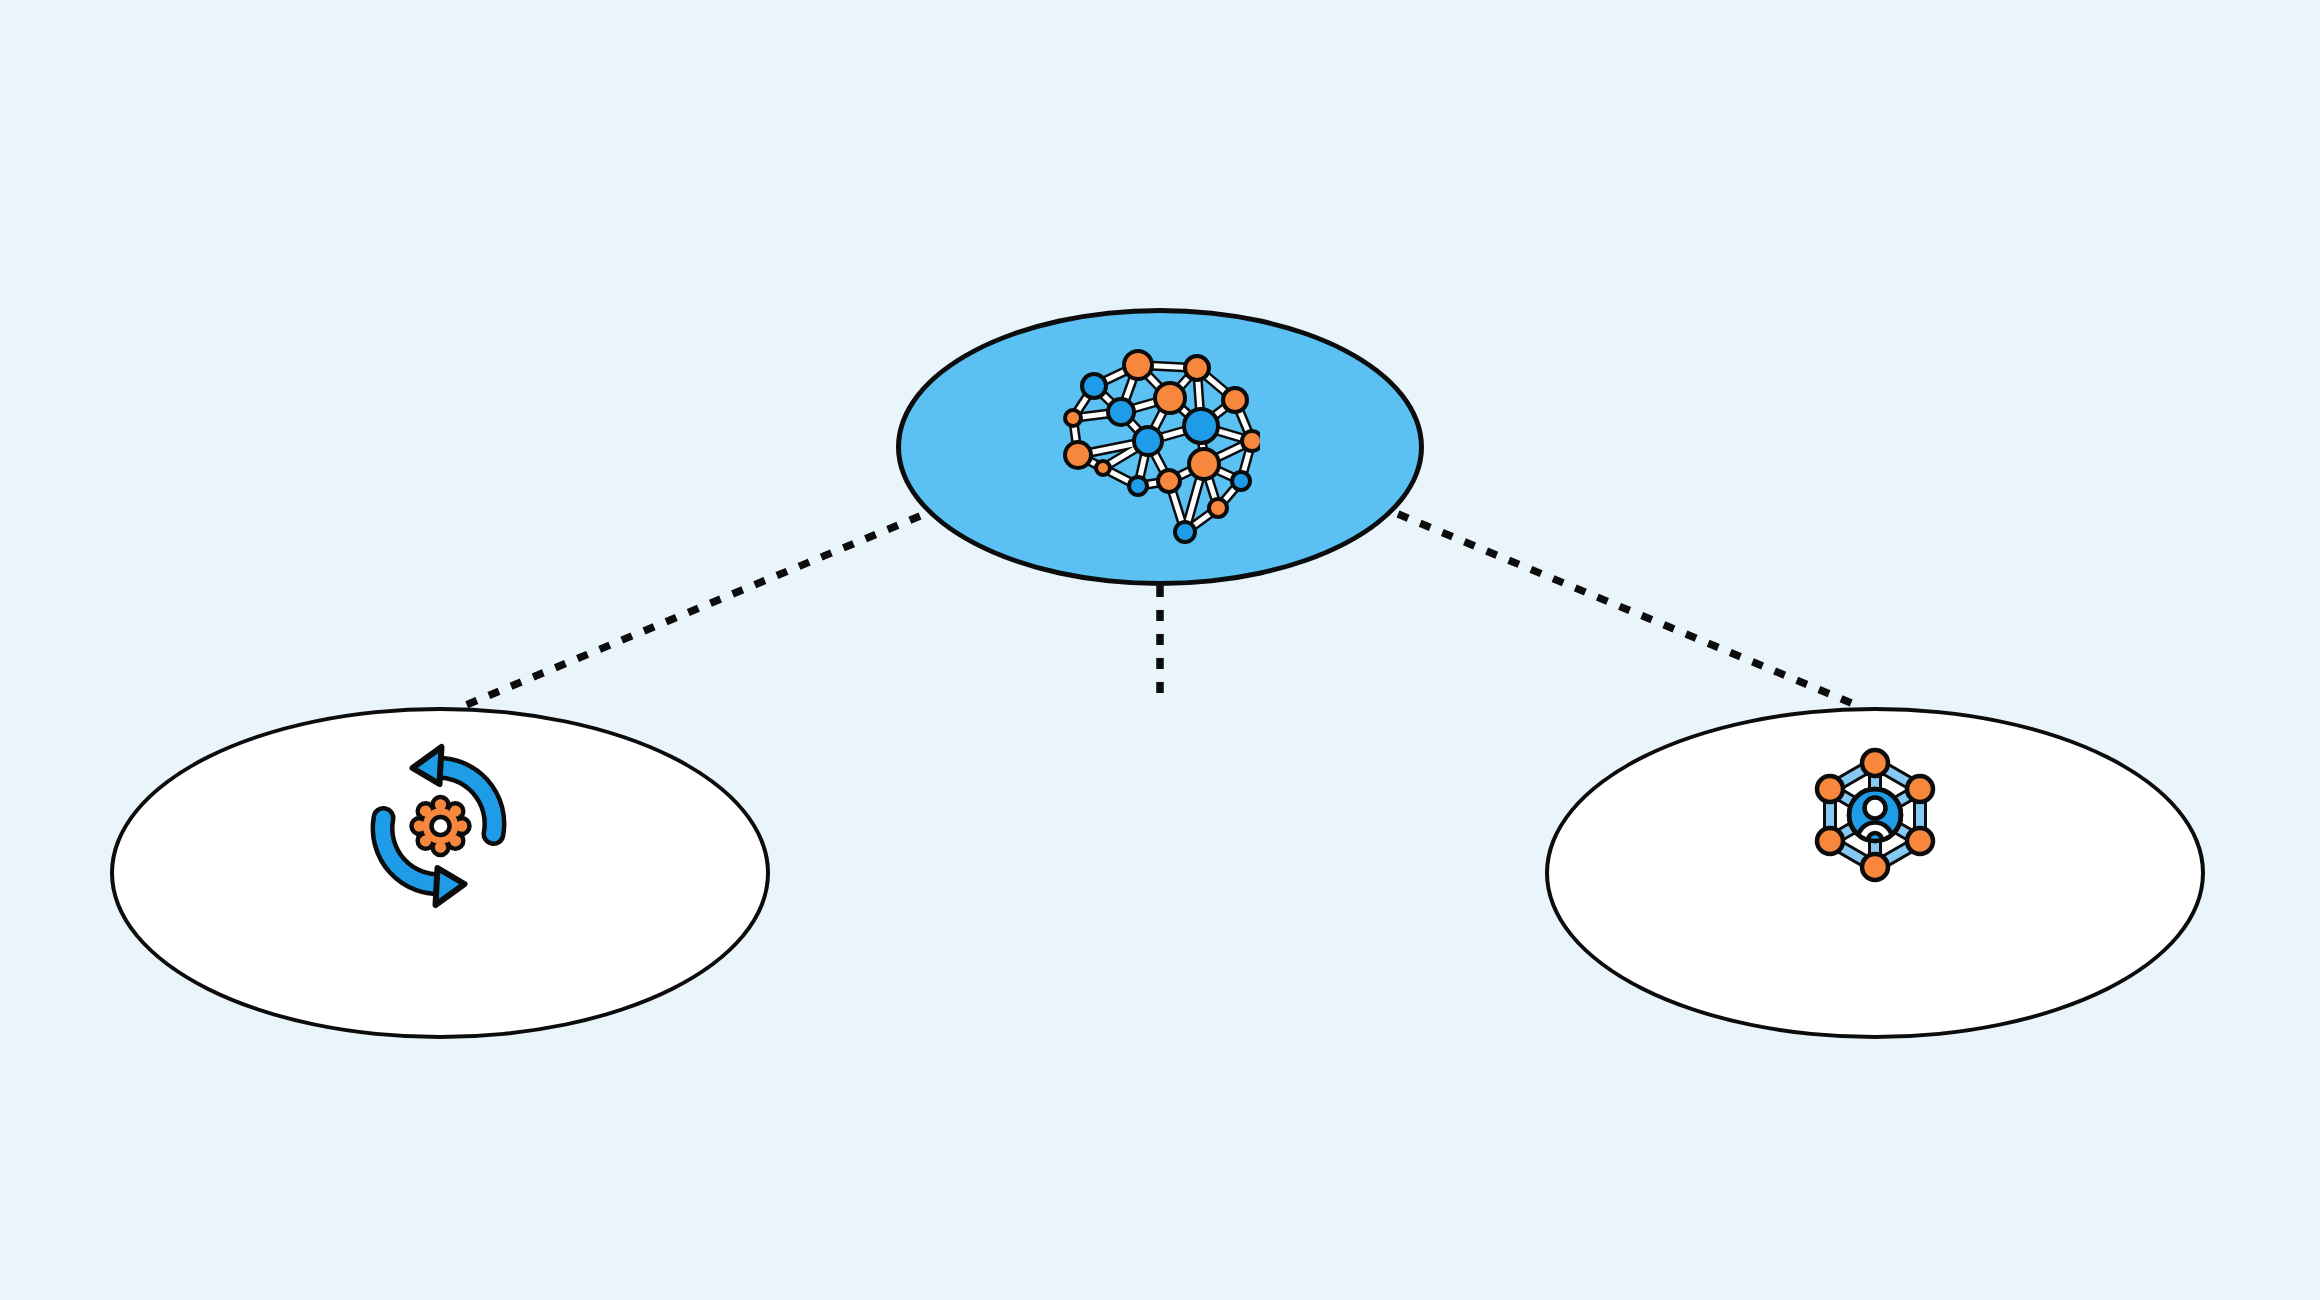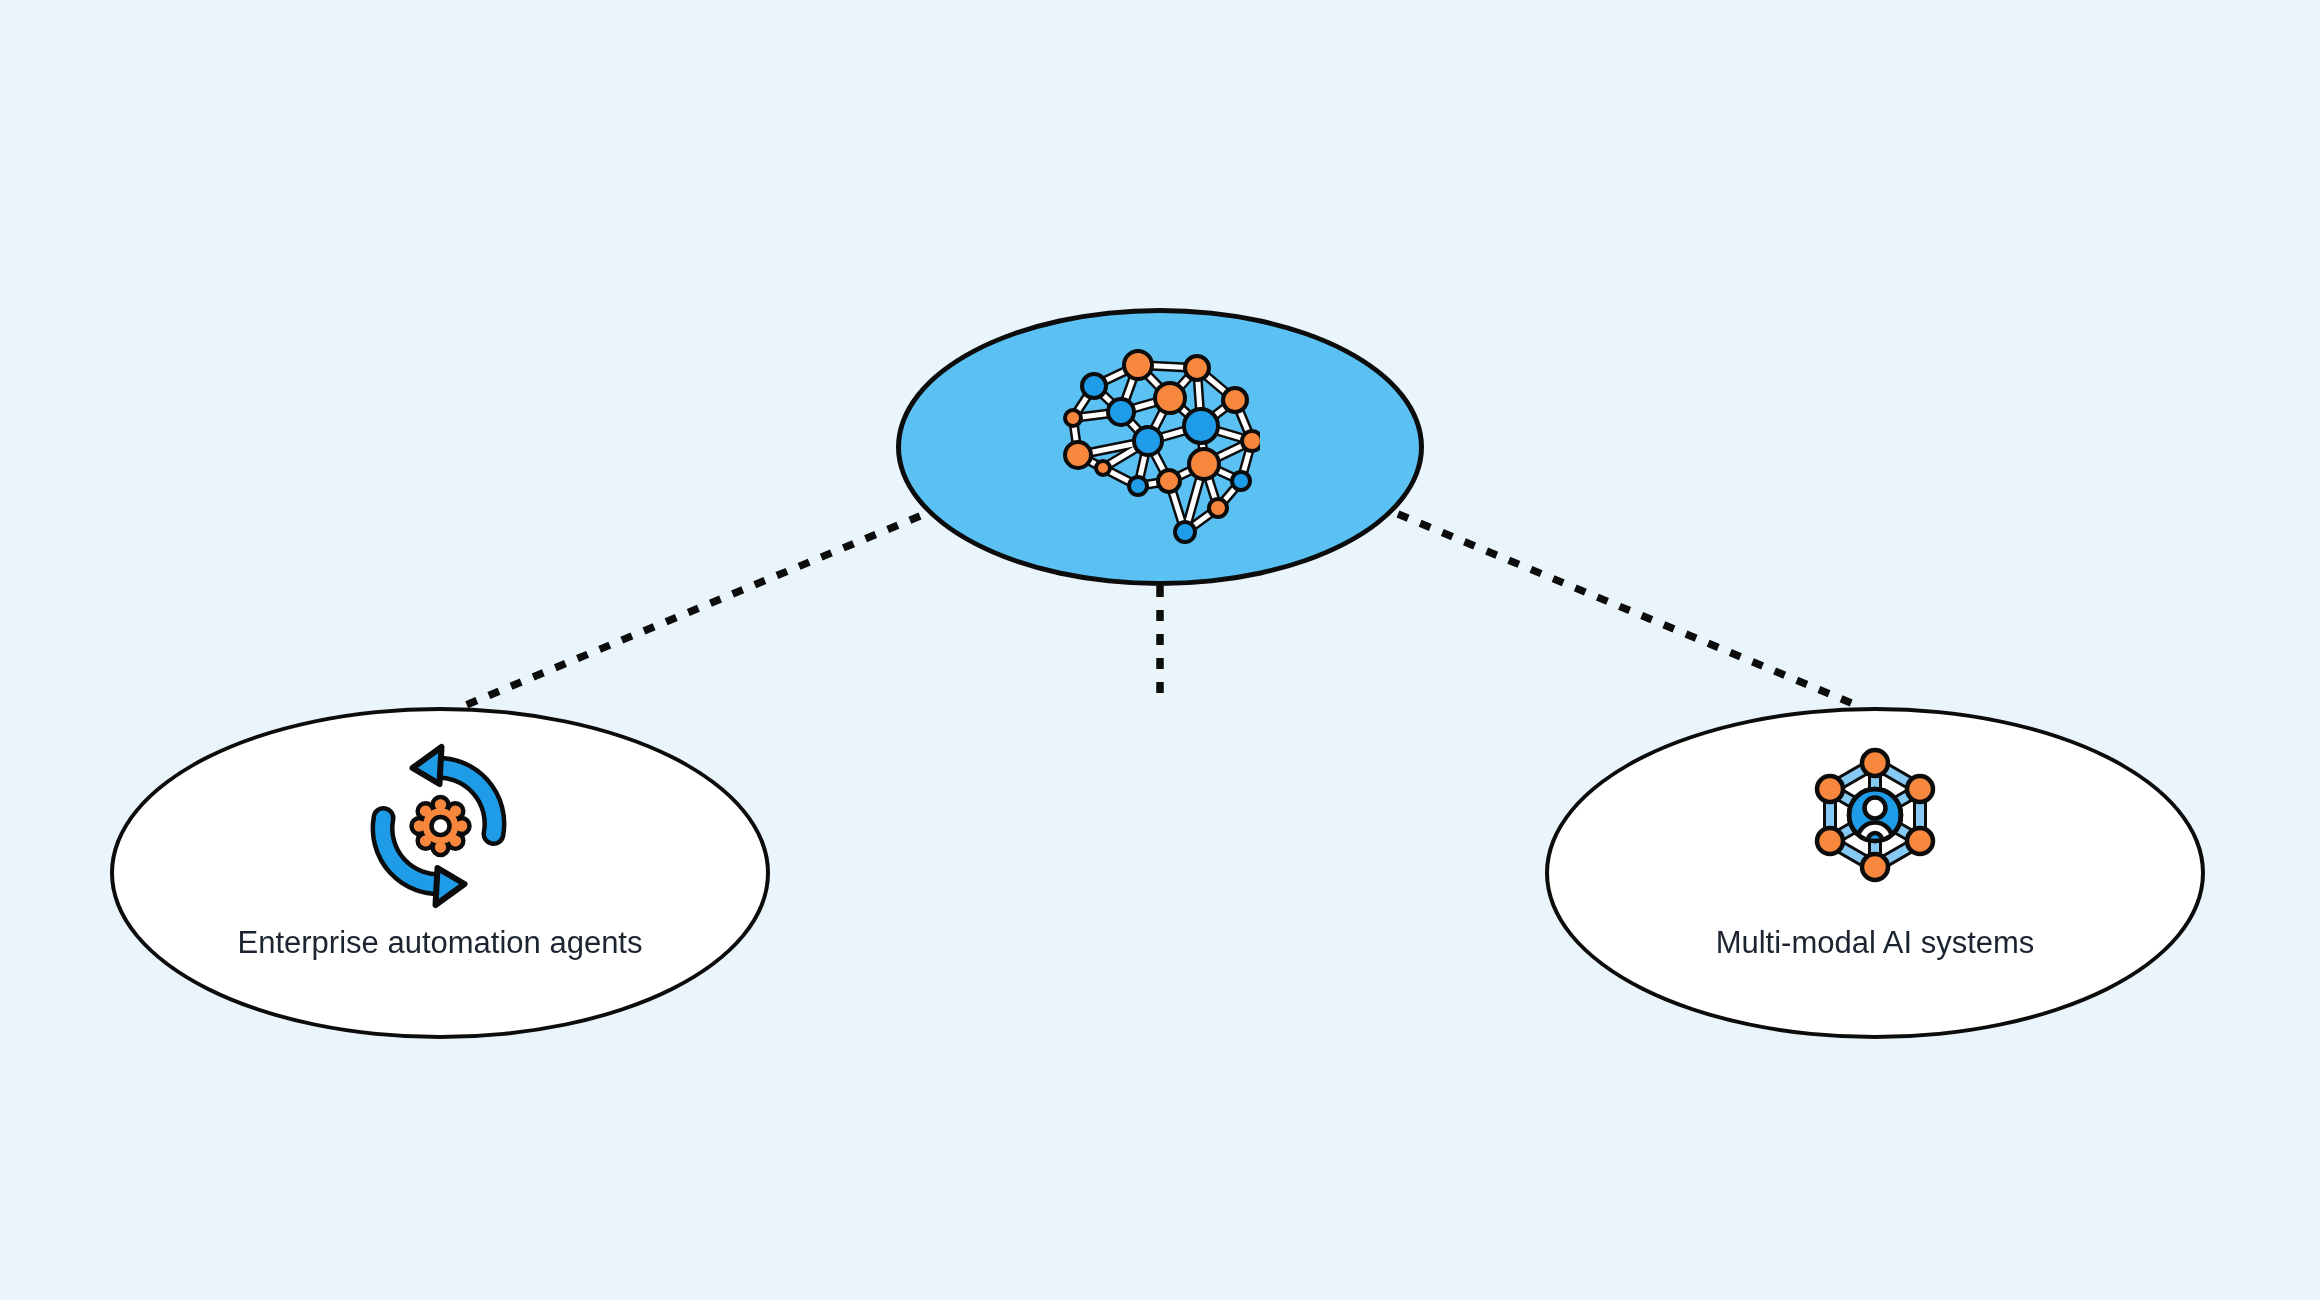--- a/index.html
+++ b/index.html
@@ -222,21 +222,20 @@
           <circle cx="73" cy="105" r="5.5"></circle>
             <circle cx="58.2" cy="98.8" r="5.5"></circle>
           <circle cx="52" cy="84" r="5.5"></circle>
             <circle cx="58.2" cy="69.2" r="5.5"></circle>
           <circle cx="73" cy="63" r="5.5"></circle>
             <circle cx="87.8" cy="69.2" r="5.5"></circle>
         </g>
         <circle cx="73" cy="84" r="9" fill="#FFFFFF" stroke="#0C0C0C" stroke-width="4.5"></circle>
       </g>
     </svg>
-    <div class="leaf-label">Enterprise automation agents</div>
   </div>
 
 
   <div class="ellipse leaf-ellipse leaf-3">
     <svg class="leaf-icon" width="140" height="159" viewBox="0 0 140 159">
       <defs>
         <clipPath id="disc-clip">
             <circle cx="70" cy="79" r="24"></circle>
           </clipPath>
       </defs>
@@ -260,16 +259,15 @@
 
       <g fill="#F6873C" stroke="#0C0C0C" stroke-width="4.5">
         <circle cx="70" cy="27" r="13"></circle>
           <circle cx="115" cy="53" r="13"></circle>
         <circle cx="115" cy="105" r="13"></circle>
           <circle cx="70" cy="131" r="13"></circle>
         <circle cx="25" cy="105" r="13"></circle>
           <circle cx="25" cy="53" r="13"></circle>
       </g>
     </svg>
-    <div class="leaf-label">Multi-modal AI systems</div>
   </div>
 
 </div>
 
 </body></html>

